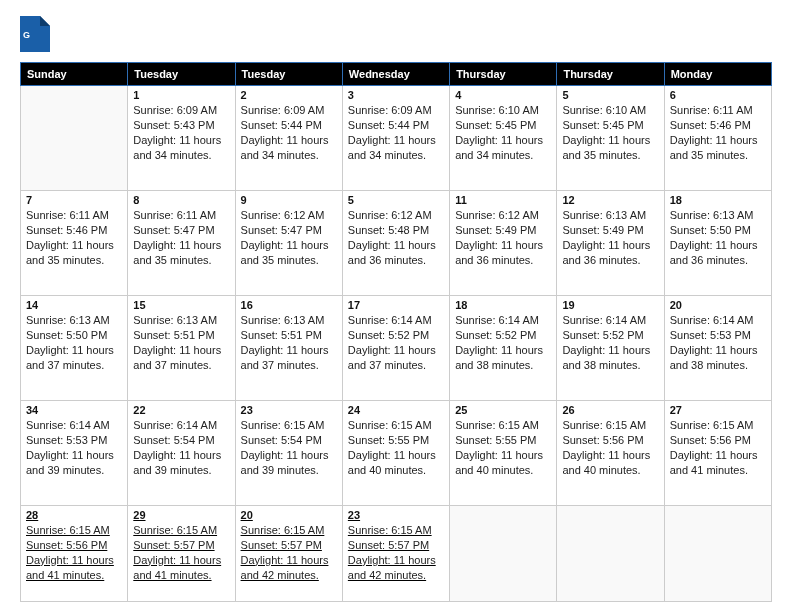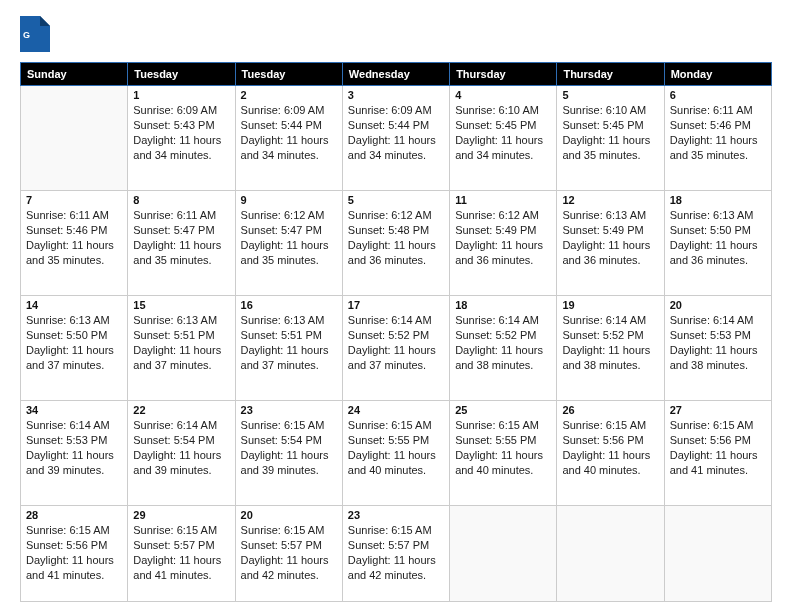--- a/index.html
+++ b/index.html
@@ -88,20 +88,21 @@
       margin-bottom: 2px;
       color: #111;
     }
     .day-info {
       color: #222;
       font-size: 11px;
       line-height: 1.35;
     }
     tr:last-child td {
       height: 72px;
+      text-decoration: underline;
     }
   </style>
 </head>
 <body>
 
 <div class="page">
   <div class="header">
     <div class="logo">
       <svg class="logo-icon" viewBox="0 0 30 36">
         <polygon points="0,0 20,0 30,10 30,36 0,36" fill="#1a5fa8"></polygon>

